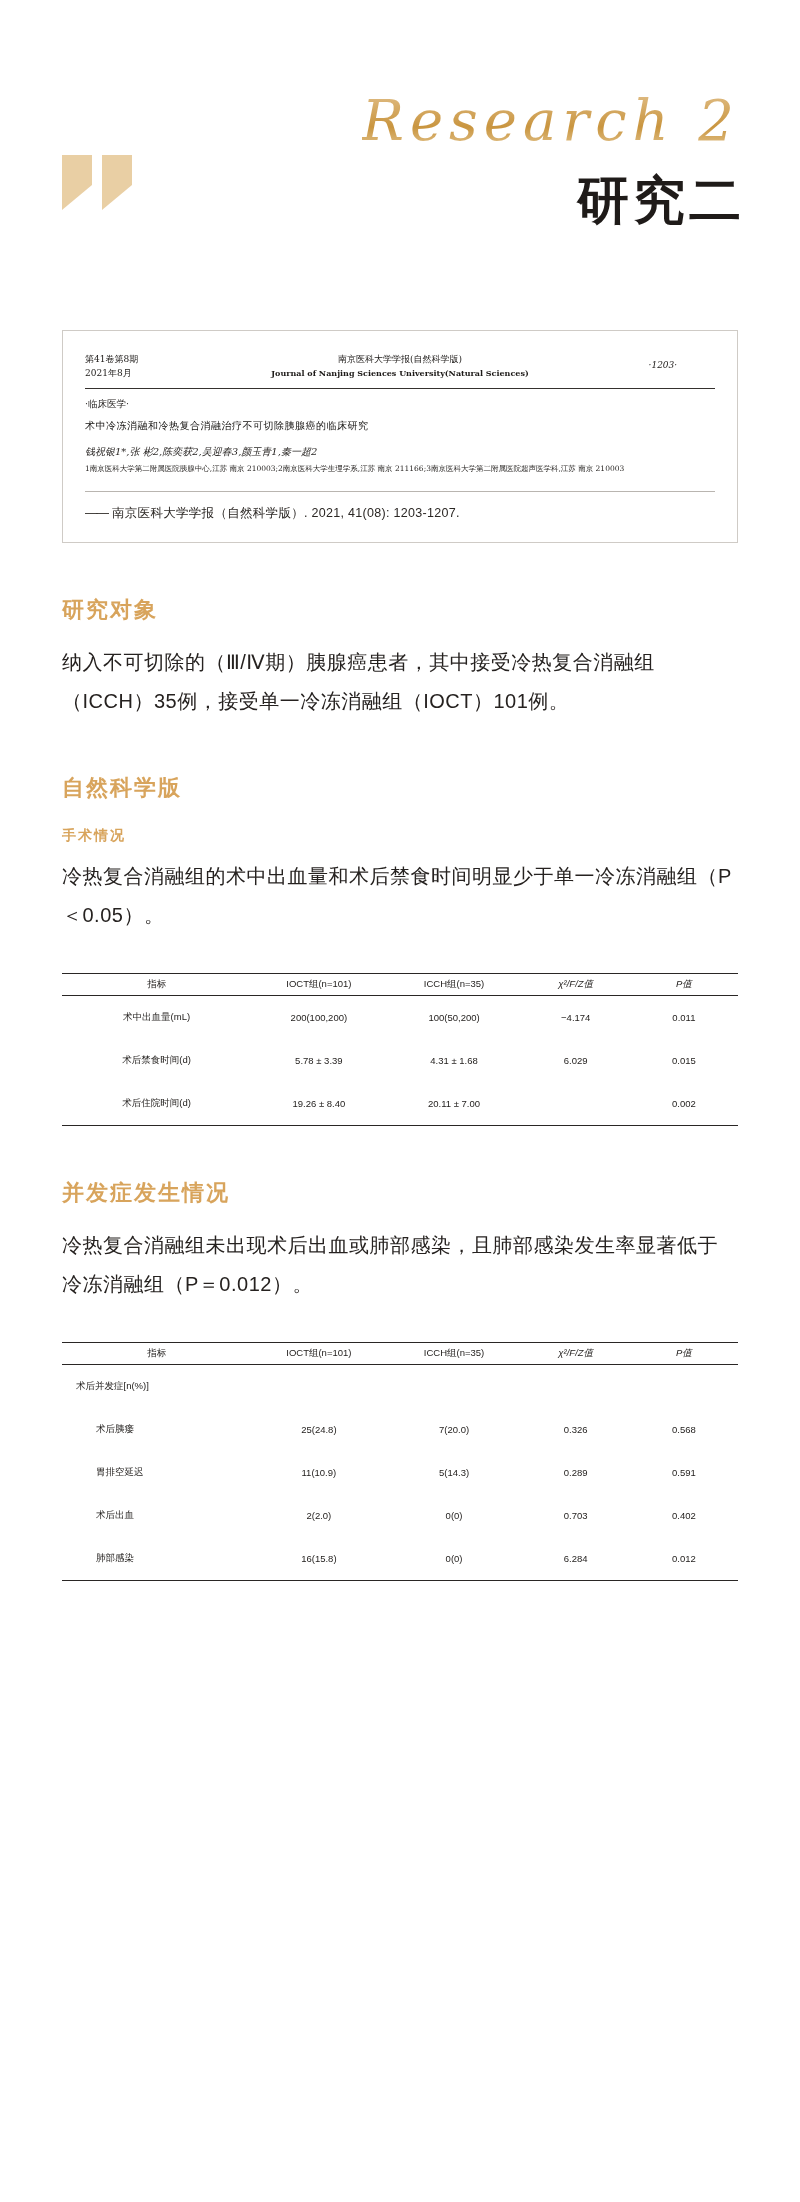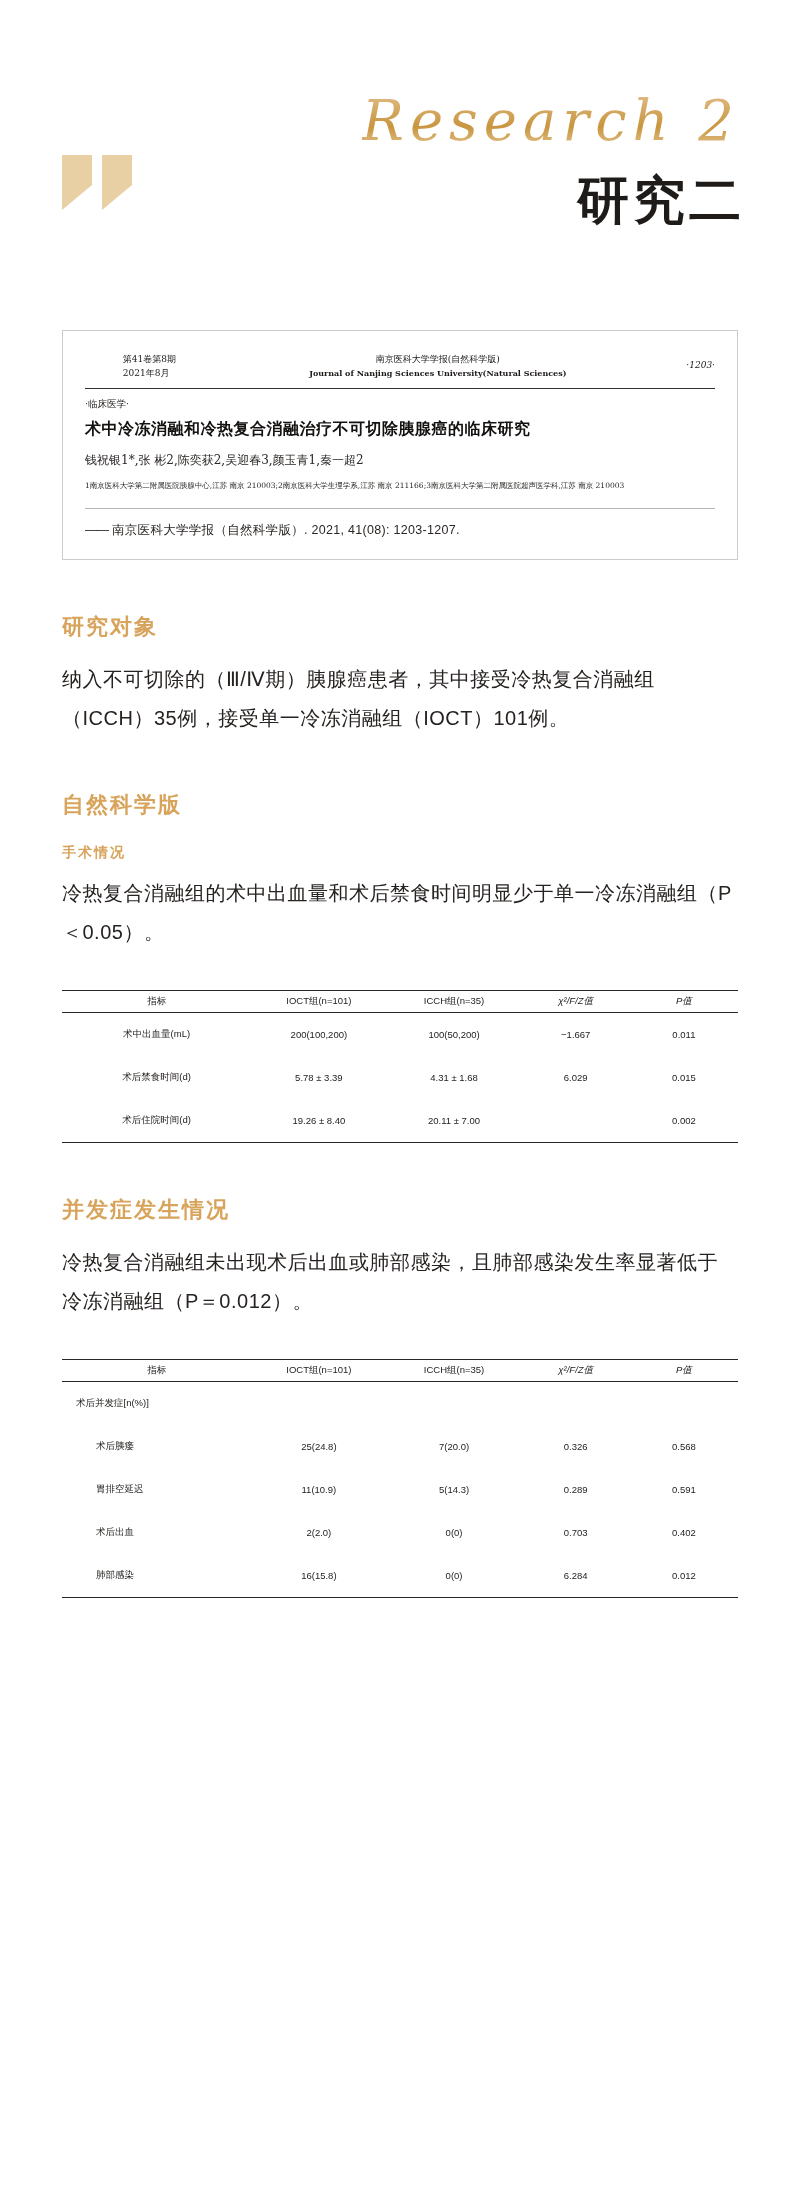--- a/index.html
+++ b/index.html
@@ -83,21 +83,21 @@
 
   
   .cite-card {
     margin: 0 62px;
     border: 1px solid #cfcbc6;
     padding: 22px 22px 20px 22px;
     background: #fff;
   }
   .cite-journal-row {
     display: flex;
-    justify-content: flex-end;
+    justify-content: flex-start;
     align-items: flex-start;
     font-family: "DejaVu Serif", serif;
     font-size: 9px;
     line-height: 1.5;
     color: #1d1a18;
   }
   .cite-journal-left { width: 22%; }
   .cite-journal-mid { width: 56%; text-align: center; }
   .cite-journal-right { width: 16%; text-align: right; padding-top: 6px; font-style: italic; }
   .cite-journal-mid .en { font-weight: bold; font-size: 8px; }
@@ -107,31 +107,32 @@
     margin: 8px 0 9px 0;
   }
   .cite-section {
     font-family: "DejaVu Serif", serif;
     font-size: 9.5px;
     color: #1d1a18;
     margin-bottom: 8px;
   }
   .cite-title {
     font-family: "DejaVu Serif", serif;
-    font-weight: bold;
-    font-size: 16px;
+    font-weight: normal;
+    font-size: 10px;
     letter-spacing: 0.5px;
     color: #141210;
     margin-bottom: 12px;
   }
   .cite-authors {
     font-family: "DejaVu Serif", serif;
-    font-size: 12px;
+    font-size: 10px;
     color: #2a2725;
-    margin-bottom: 11px;
+    margin-bottom: 4px;
+    font-style: italic;
   }
   .cite-affil {
     font-family: "DejaVu Serif", serif;
     font-size: 7.5px;
     line-height: 1.6;
     color: #2a2725;
   }
   .cite-rule2 {
     border: none;
     border-top: 1px solid #b9b5b0;
@@ -255,21 +256,21 @@
             <th class="col3">ICCH组(n=35)</th>
             <th class="col4 ital">χ²/F/Z值</th>
             <th class="col5 ital">P值</th>
           </tr>
         </thead>
         <tbody>
           <tr>
             <td class="first">术中出血量(mL)</td>
             <td>200(100,200)</td>
             <td>100(50,200)</td>
-            <td>−1.667</td>
+            <td>−4.174</td>
             <td>0.011</td>
           </tr>
           <tr>
             <td class="first">术后禁食时间(d)</td>
             <td>5.78 ± 3.39</td>
             <td>4.31 ± 1.68</td>
             <td>6.029</td>
             <td>0.015</td>
           </tr>
           <tr>

